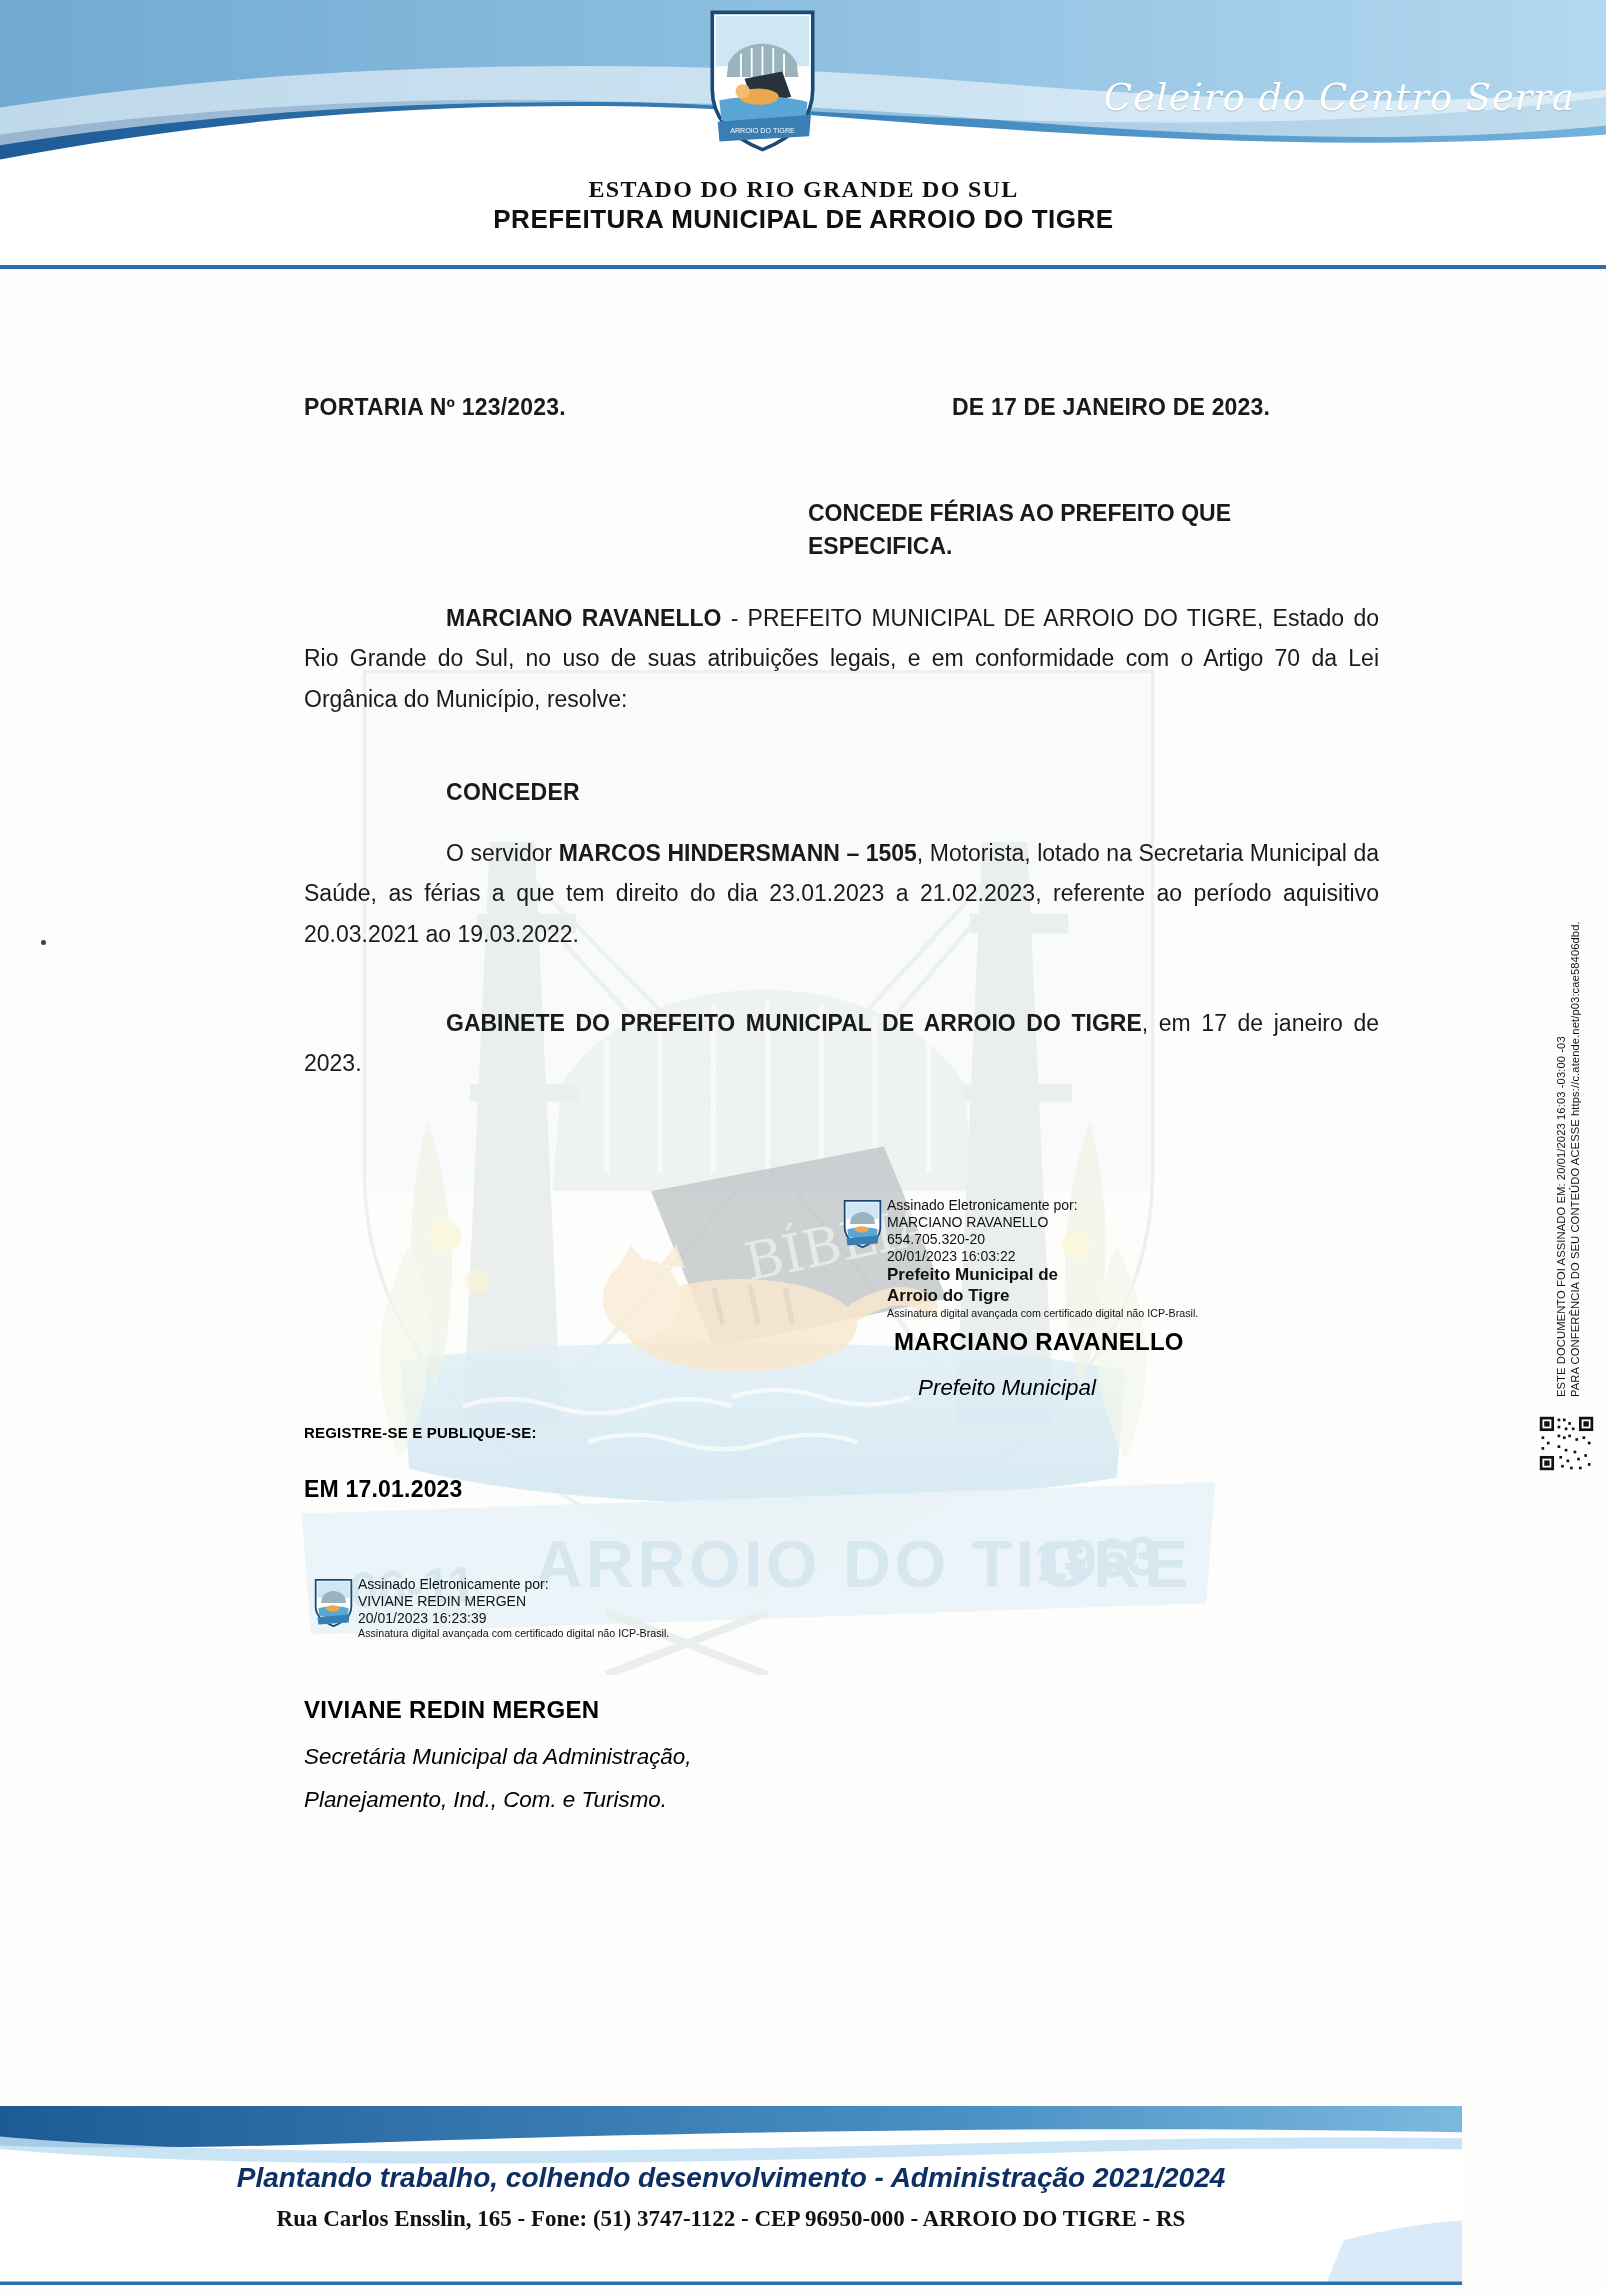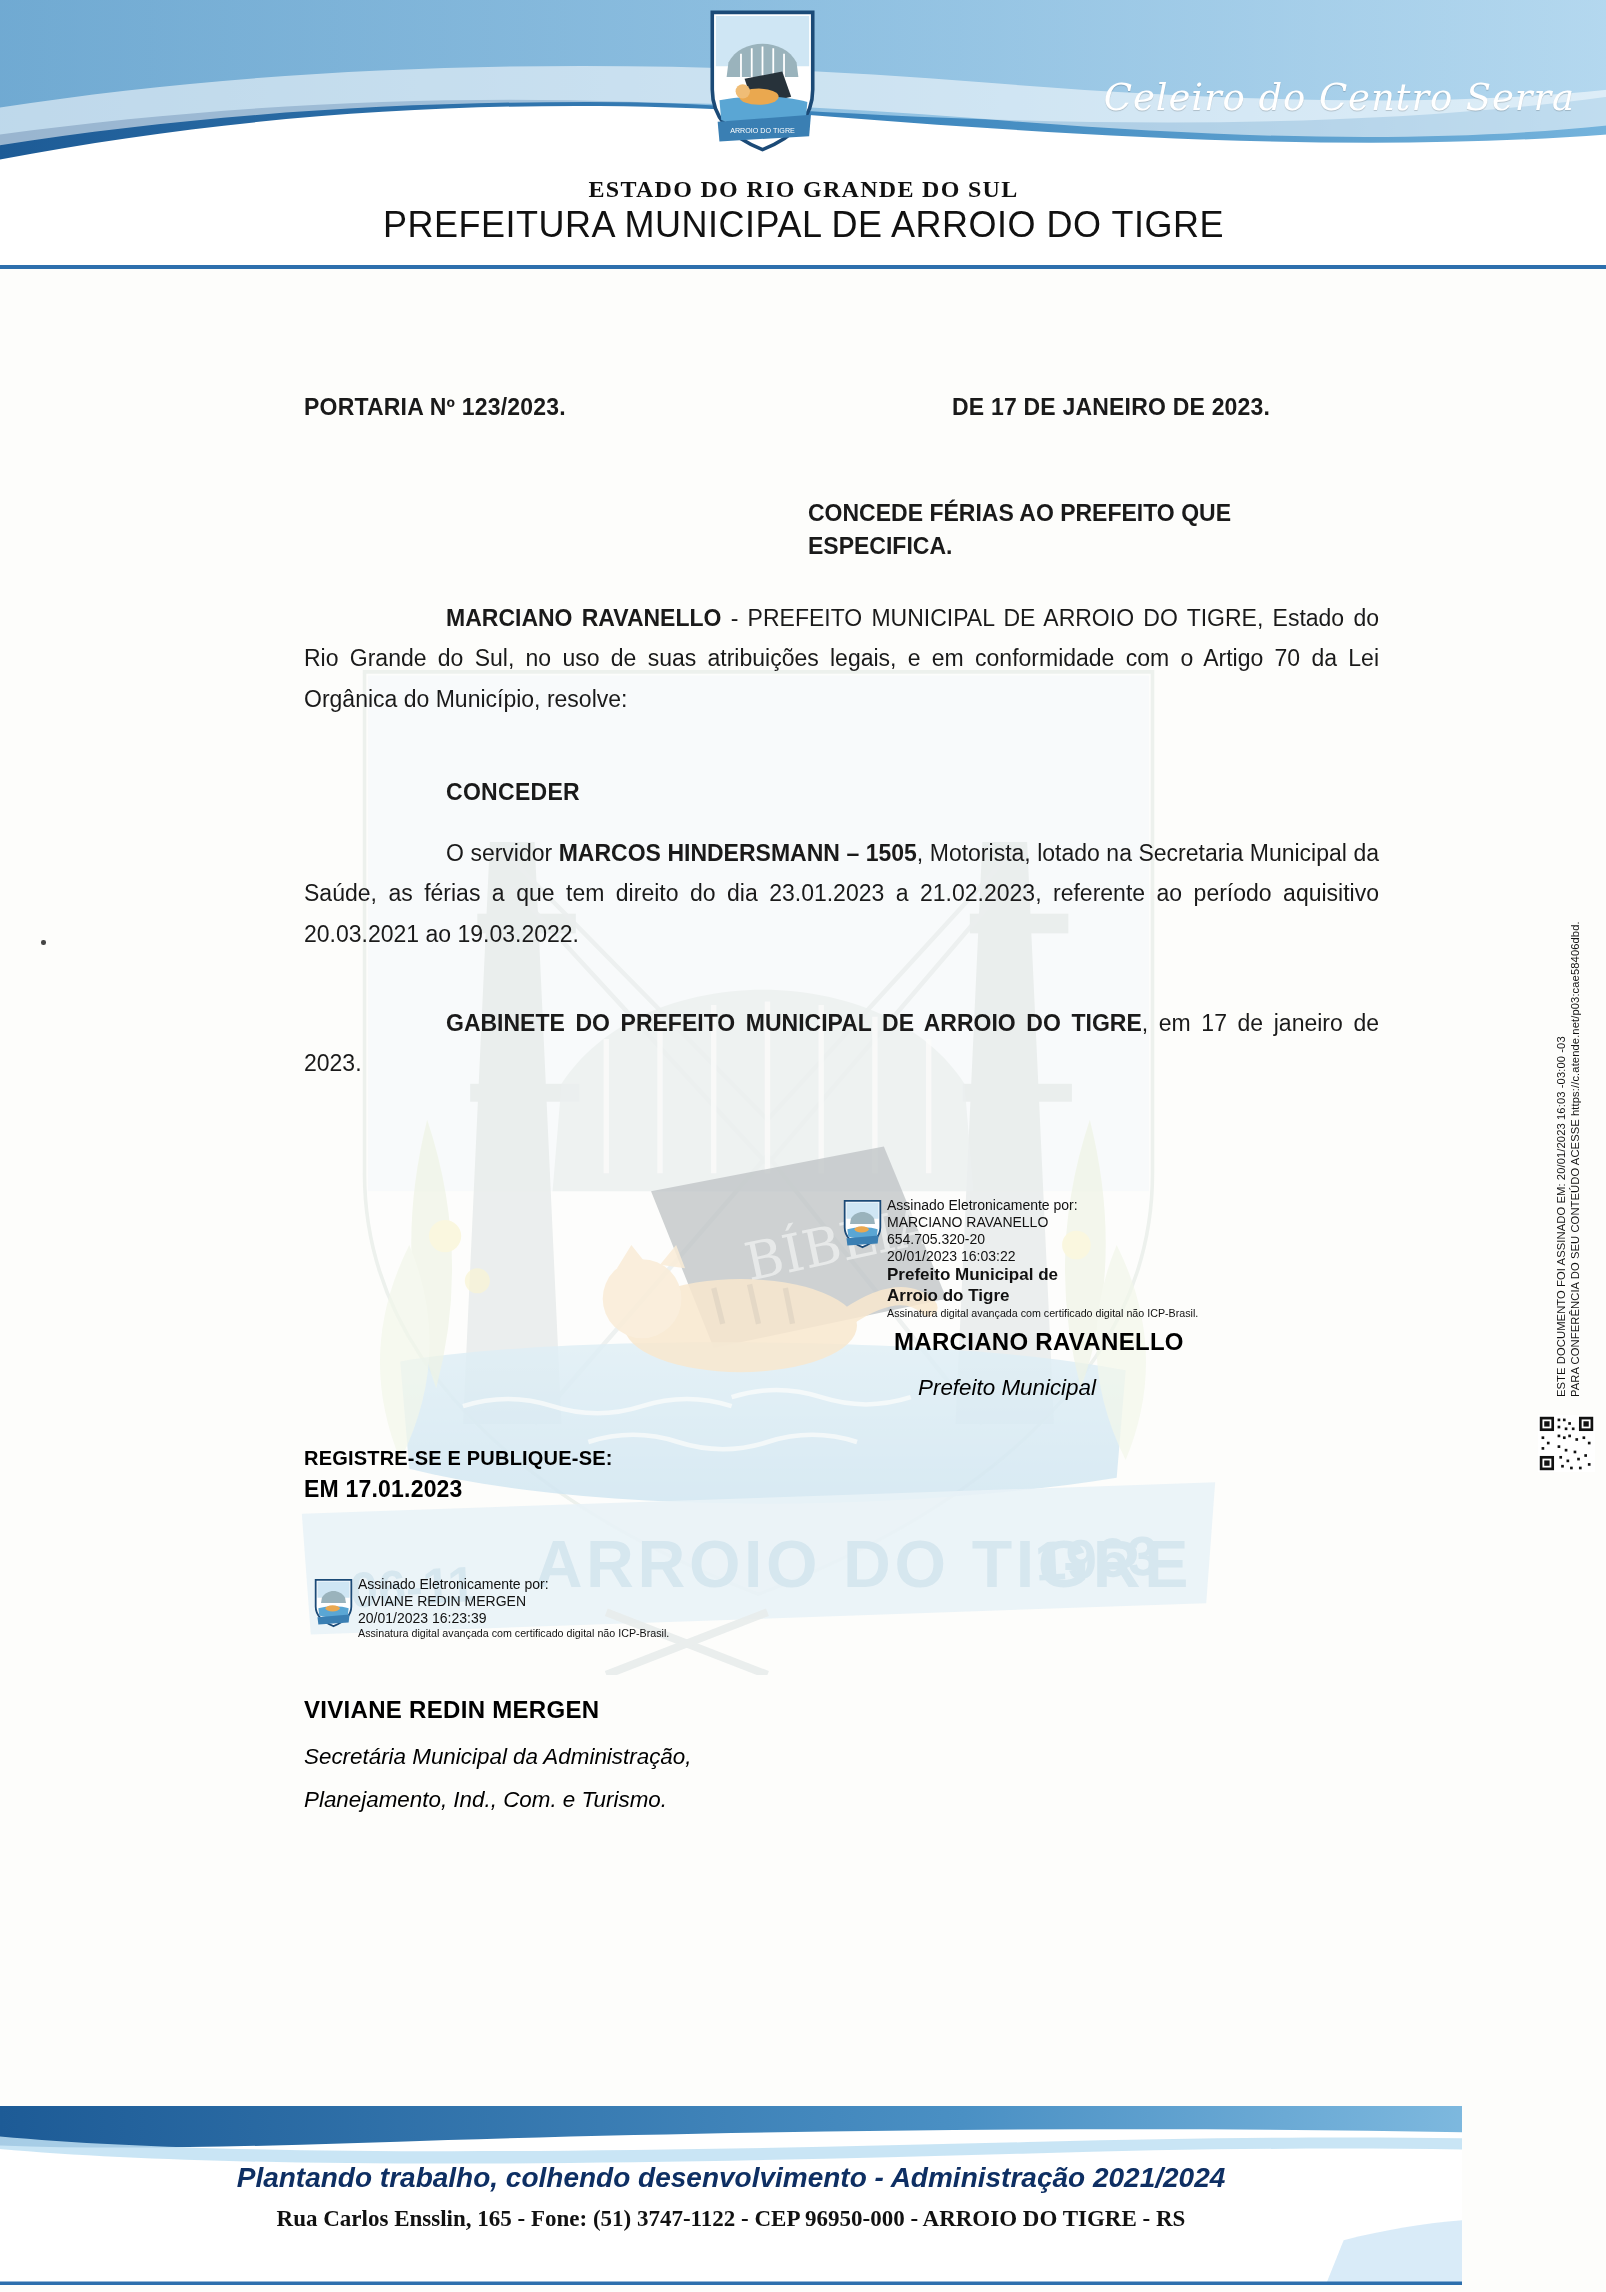--- a/index.html
+++ b/index.html
@@ -74,22 +74,22 @@
     font-size: 24px;
     letter-spacing: 1.3px;
     color: #111111;
   }
   .prefeitura-line {
     position: absolute;
     left: 0; right: 0;
     top: 204px;
     text-align: center;
     font-family: "Liberation Sans", sans-serif;
-    font-weight: normal;
-    font-size: 36px;
+    font-weight: bold;
+    font-size: 26px;
     letter-spacing: 0.5px;
     color: #111111;
   }
 
   
   .watermark {
     position: absolute;
     left: 266px;
     top: 618px;
     width: 985px;
@@ -200,24 +200,23 @@
     left: 918px;
     top: 1375px;
     font-size: 22.4px;
     font-style: italic;
   }
 
   .registre {
     position: absolute;
     left: 304px;
     top: 1424px;
-    font-size: 20px;
+    font-size: 15px;
     font-weight: bold;
     letter-spacing: 0.2px;
-    margin-top: 23px;
   }
   .registre-date {
     position: absolute;
     left: 304px;
     top: 1476px;
     font-size: 23px;
     font-weight: bold;
     letter-spacing: 0.2px;
   }
 

